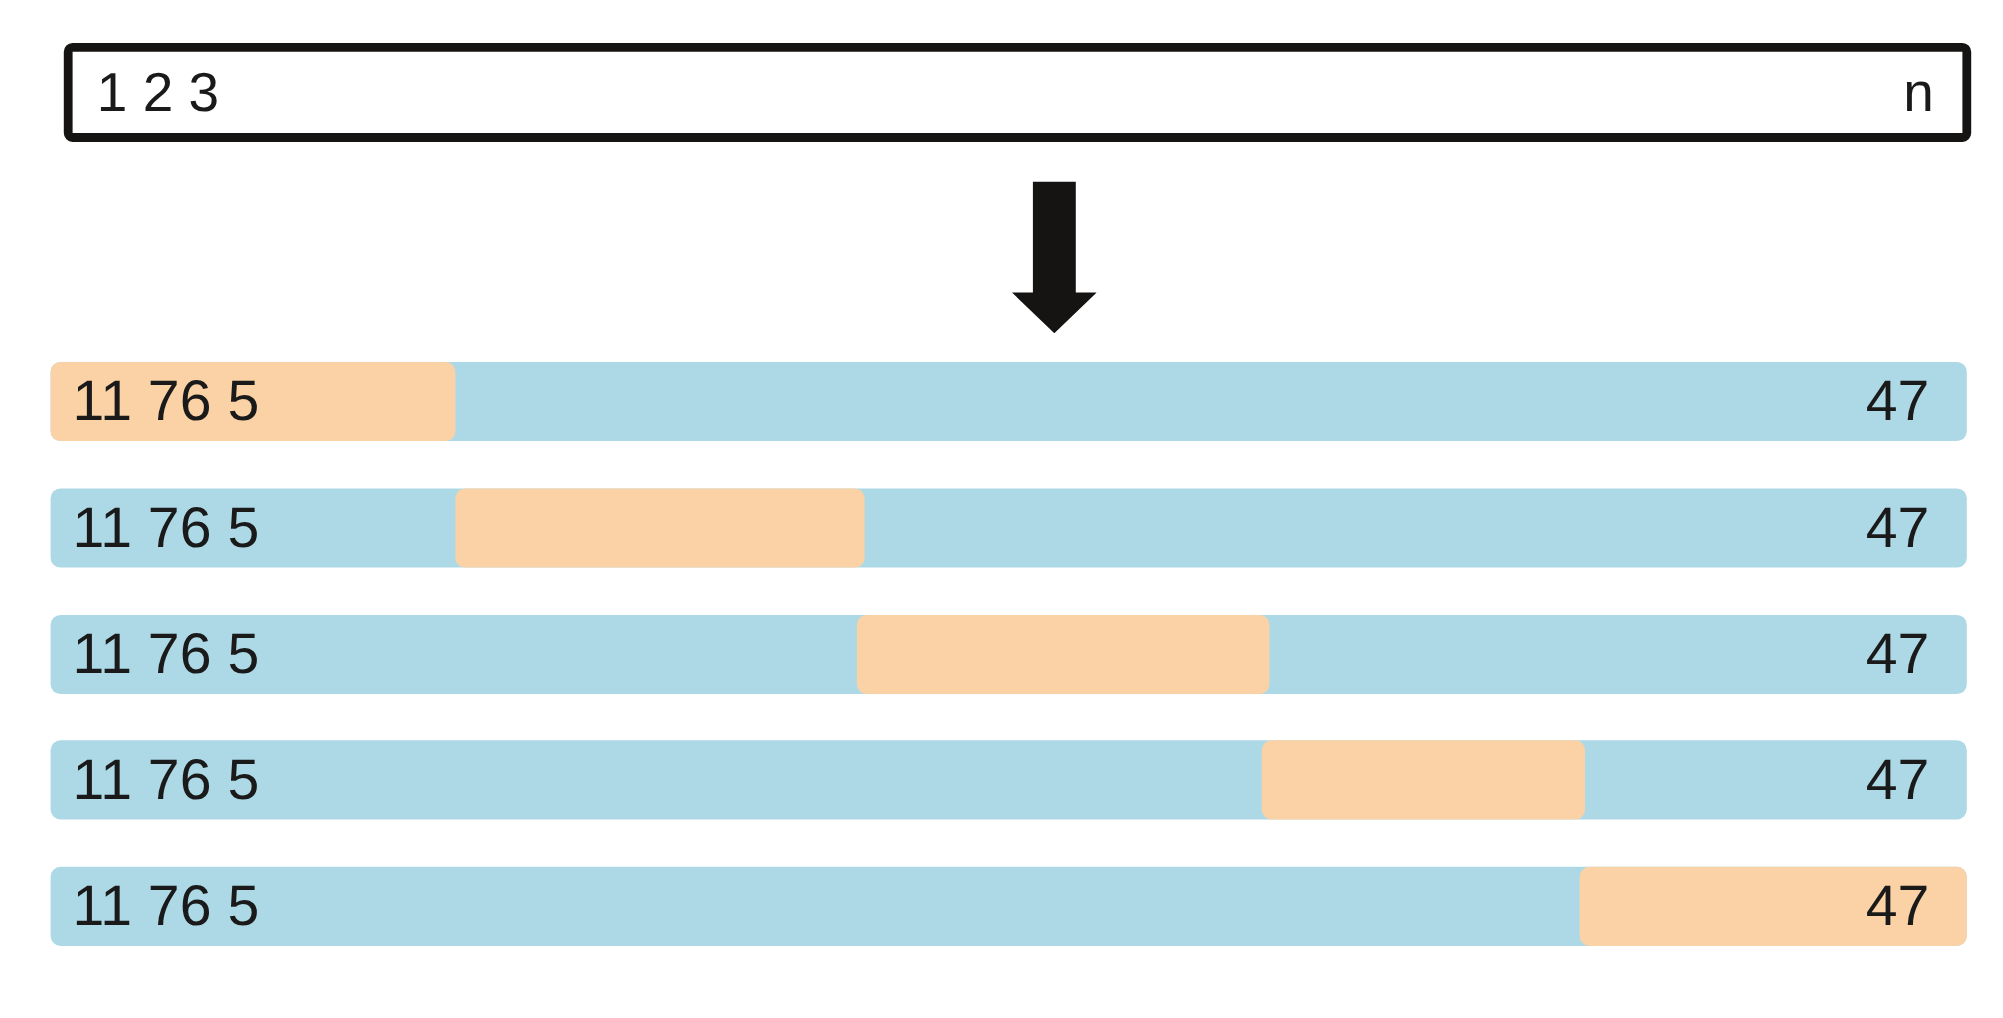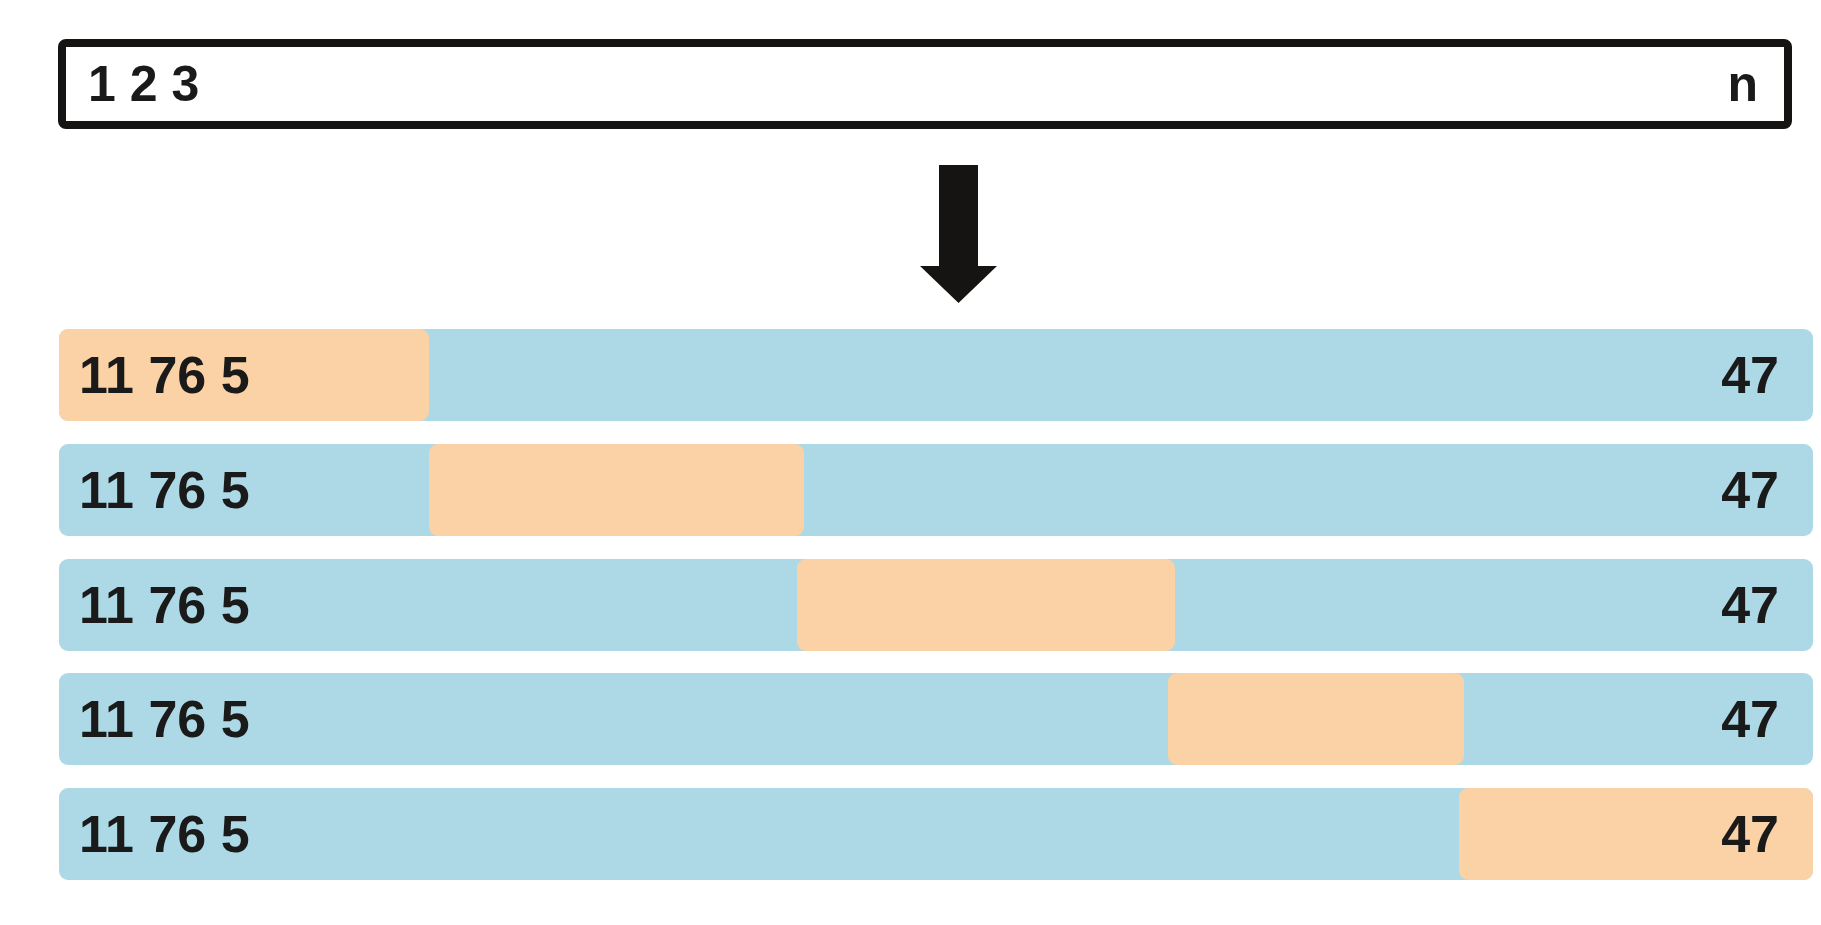--- a/index.html
+++ b/index.html
@@ -7,21 +7,20 @@
     padding: 0;
     background: #ffffff;
     font-family: "Liberation Sans", sans-serif;
   }
   #canvas {
     position: relative;
     width: 1821px;
     height: 925px;
     background: #ffffff;
     overflow: hidden;
-    font-weight: bold;
     --bar-blue: #ADD9E6;
     --window-orange: #FAD2A5;
     --outline-black: #161413;
     --text-color: #1A1A1A;
   }
 
   
   .array-box {
     position: absolute;
     left: 58px;
@@ -47,26 +46,25 @@
     top: 165px;
     width: 77px;
     height: 138px;
     display: block;
   }
   .arrow path { fill: var(--outline-black); }
 
   
   .bar {
     position: absolute;
-    left: 59px;
+    left: 46px;
     width: 1742px;
-    height: 92px;
+    height: 72px;
     background: var(--bar-blue);
     border-radius: 9px;
-    padding-left: 12px;
   }
   .window {
     position: absolute;
     top: 0;
     bottom: 0;
     background: var(--window-orange);
     border-radius: 9px;
   }
   .bar-labels {
     position: absolute;

